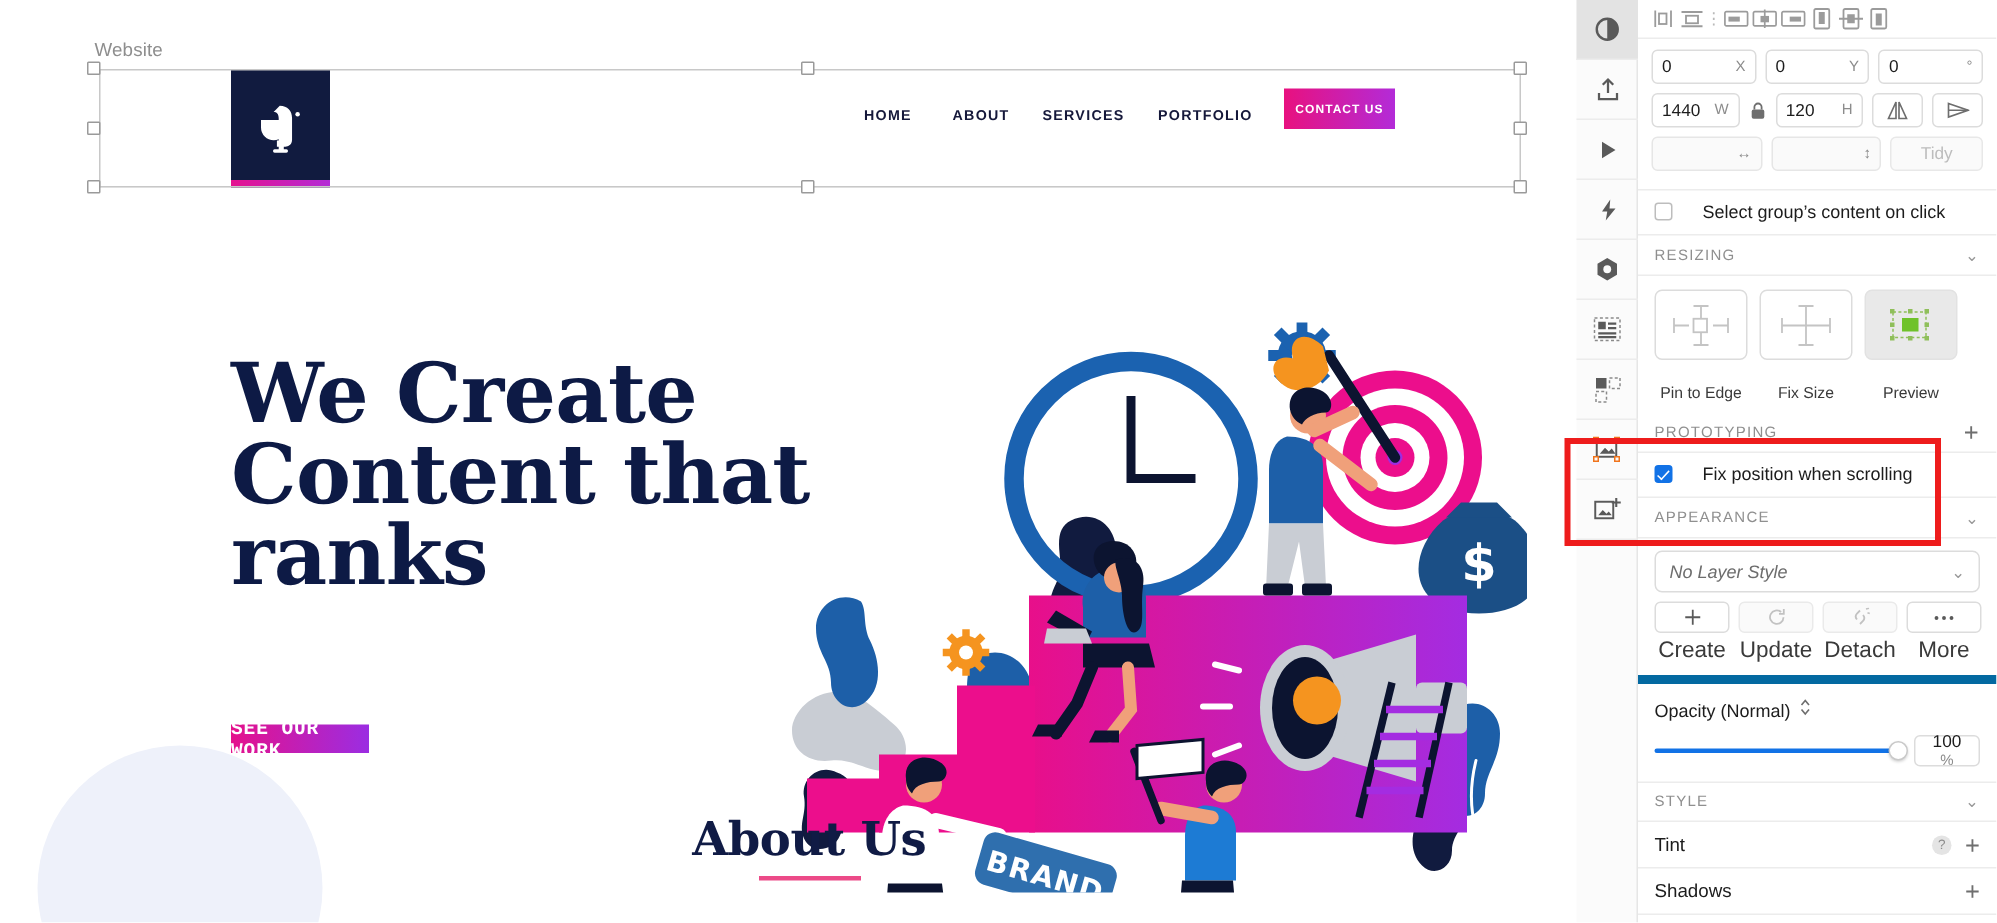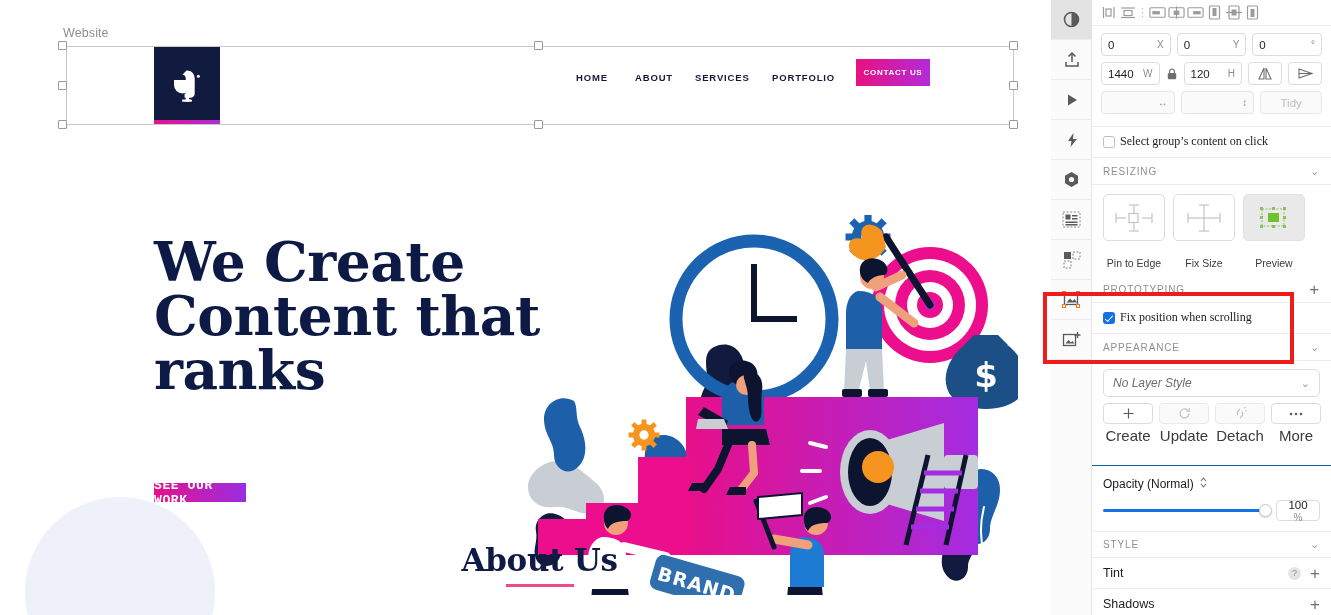--- a/index.html
+++ b/index.html
@@ -148,22 +148,22 @@
     width: 34px; height: 23px; border: 1px solid #dcdcdc; border-radius: 4px;
     background: #fff; display:flex; align-items:center; justify-content:center;
   }
   .tidy-btn {
     flex: 1; height: 23px; border:1px solid #e8e8e8; border-radius:4px;
     background:#fafafa; display:flex; align-items:center; justify-content:center;
     font-size: 11.5px; color: #bdbdbd;
   }
 
   .check-row {
-    display:flex; align-items:center; gap:5px; padding: 7px 11px 8px 11px;
-    border-top: 1px solid #ececec; border-bottom: 1px solid #ececec; font-family: Liberation Serif, serif;
+    display:flex; align-items:center; gap:20px; padding: 7px 11px 8px 11px;
+    border-top: 1px solid #ececec; border-bottom: 1px solid #ececec;
   }
   .cbox { width: 12px; height:12px; border:1px solid #bdbdbd; border-radius:2.5px; background:#fff; }
   .cbox.on { background:#1272e6; border-color:#1272e6; position: relative; }
   .cbox.on::after {
     content:""; position:absolute; left:3.4px; top:1.3px; width:3.4px; height:6.6px;
     border:solid #fff; border-width: 0 1.7px 1.7px 0; transform: rotate(43deg);
   }
   .check-label { font-size: 12px; color:#1c1c1c; }
 
   .sec-head {
@@ -196,21 +196,21 @@
   .style-actions { display:flex; gap: 6px; padding: 6px 11px 0 11px; }
   .act { width: 50px; text-align:center; }
   .act .box {
     width: 50px; height: 21px; border:1px solid #dcdcdc; border-radius:4px;
     background:#fff; display:flex; align-items:center; justify-content:center;
   }
   .act.dim .box { background:#fafafa; border-color:#eaeaea; }
   .act .cap { font-size: 15px; color:#3a3a3a; margin-top: 3px; }
   .act.dim .cap { color: #3a3a3a; }
 
-  #opacity-wrap { padding: 9px 11px 10px 11px; border-top:1px solid #0369a1; margin-top: 21px; }
+  #opacity-wrap { padding: 9px 11px 10px 11px; border-top:6px solid #0369a1; margin-top: 8px; }
   .op-label-row { display:flex; align-items:center; gap:5px; margin-bottom: 7px; }
   .op-label { font-size: 12px; color:#1c1c1c; }
   .slider-row { display:flex; align-items:center; gap: 8px; }
   .track { position: relative; flex: 1; height: 3px; background:#1272e6; border-radius:2px; }
   .knob {
     position:absolute; right: -4px; top: -5px; width: 13px; height:13px;
     border-radius:50%; background:#fff; border:1px solid #c9c9c9;
     box-shadow: 0 1px 2px rgba(0,0,0,.18);
   }
   .pct {

